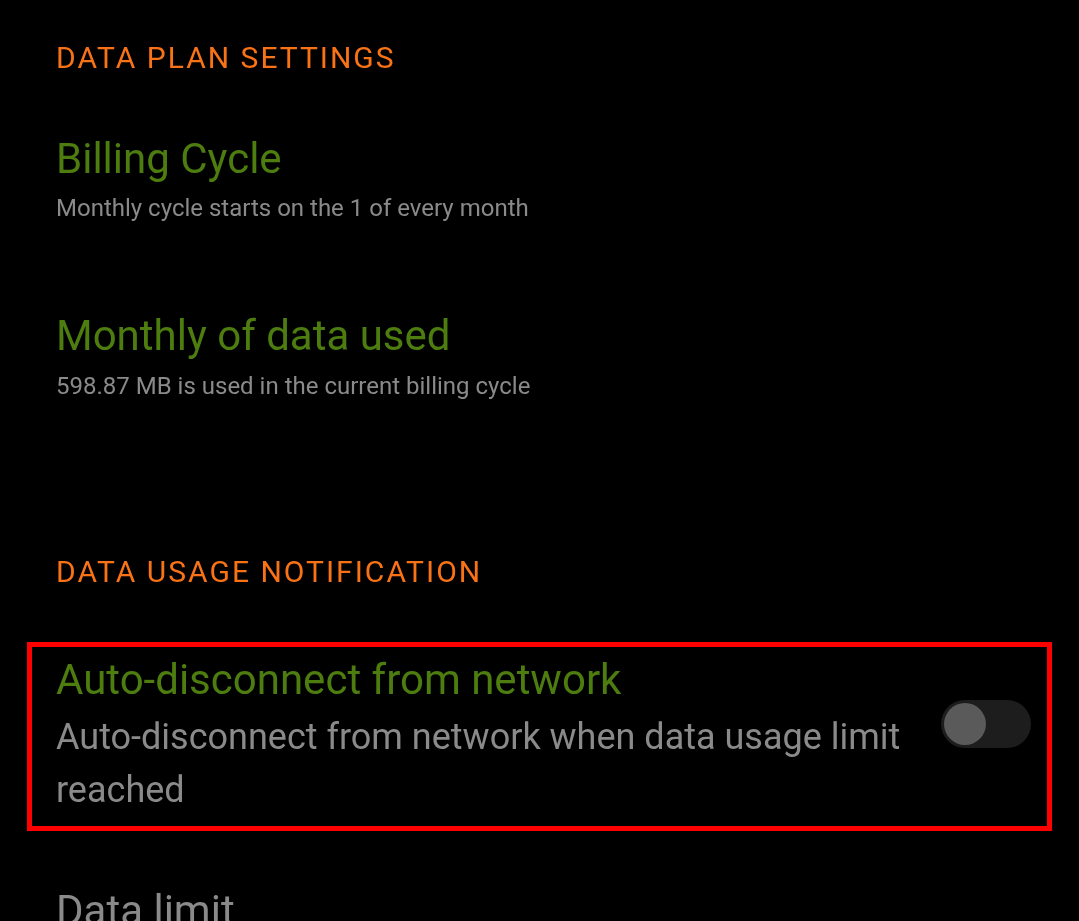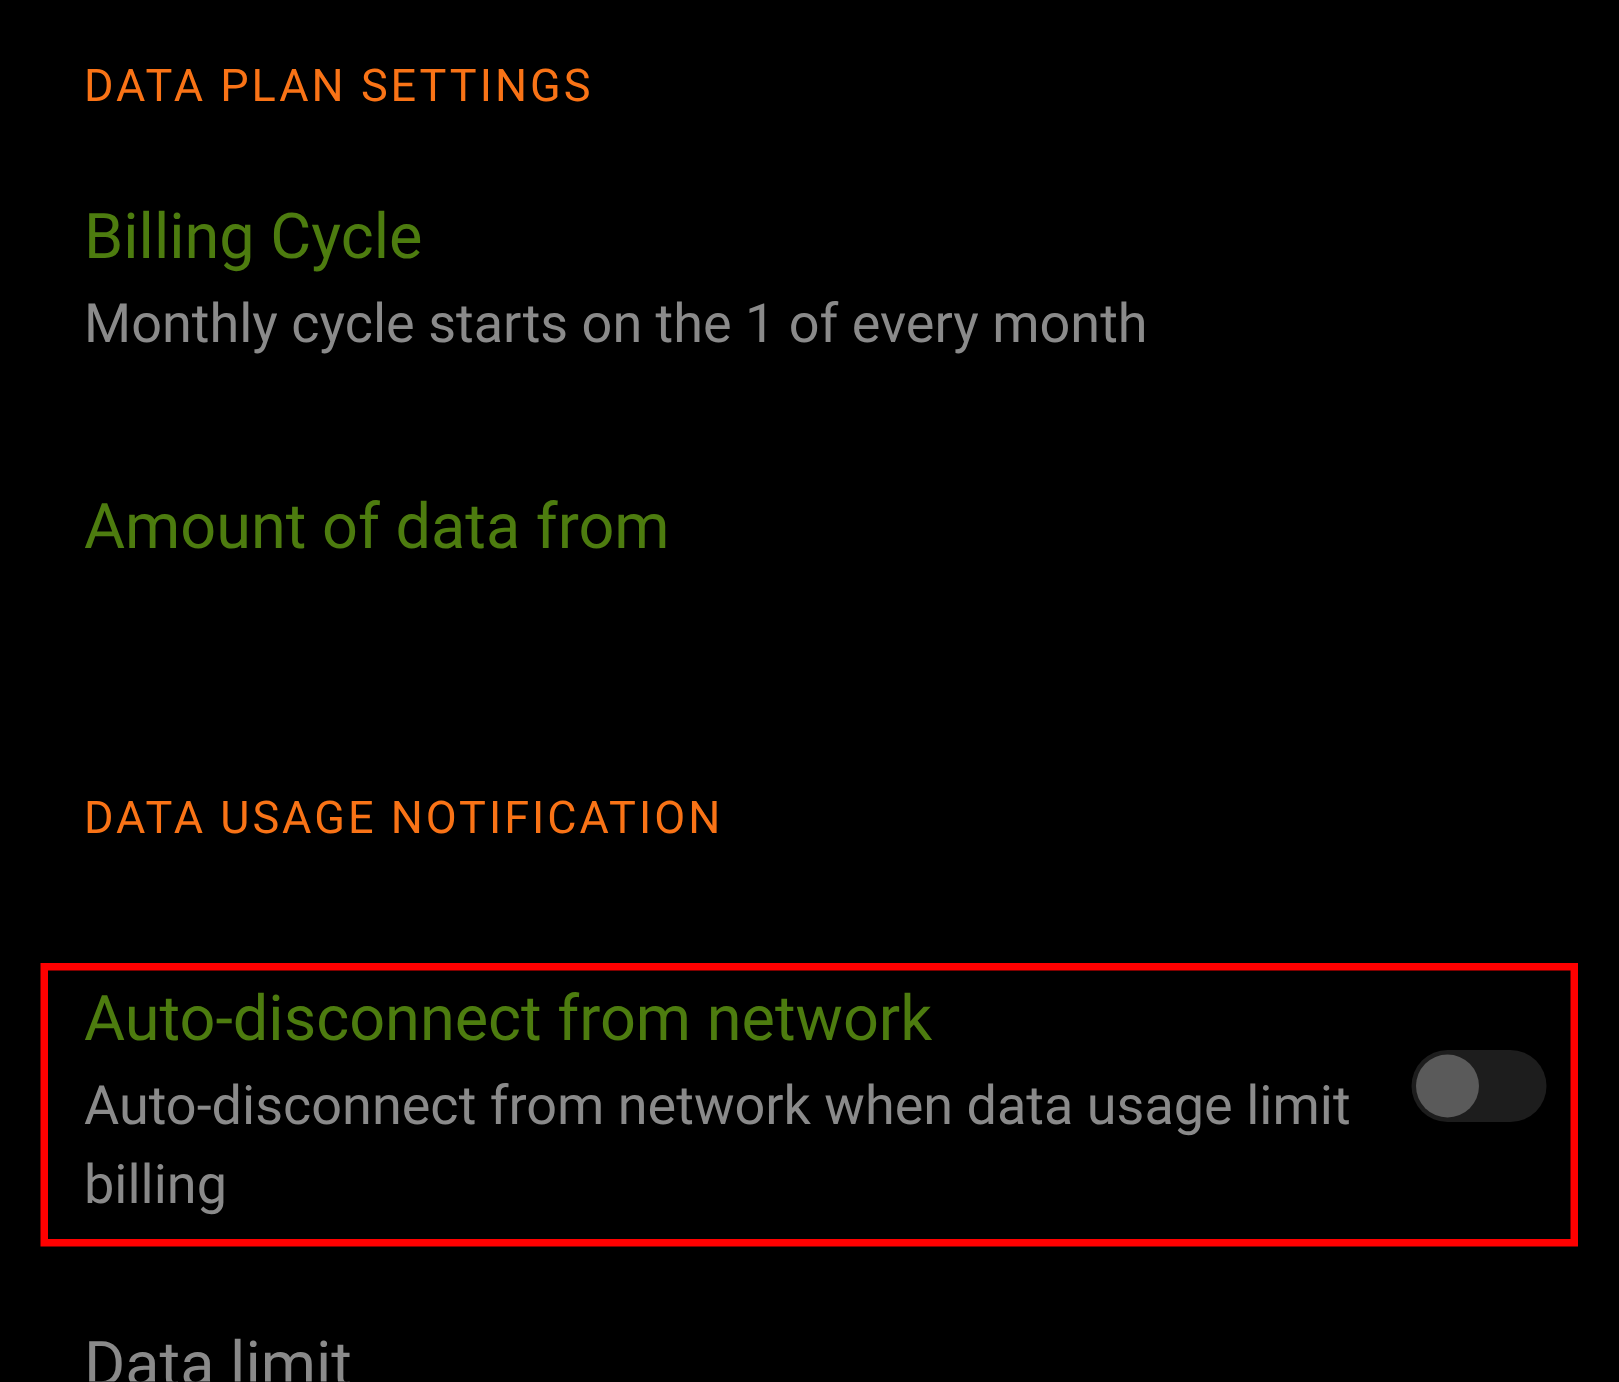--- a/index.html
+++ b/index.html
@@ -36,21 +36,21 @@
       padding-top: 60px;
     }
     .setting-title {
       color: #4d7c0f;
       font-size: 42px;
       font-weight: 400;
       line-height: 1.15;
     }
     .setting-subtitle {
       color: #8a8a8a;
-      font-size: 36px;
+      font-size: 24px;
       font-weight: 400;
       margin-top: 10px;
       line-height: 1.3;
     }
     .highlighted-row {
       position: absolute;
       left: 27px;
       right: 27px;
       top: 642px;
       height: 189px;
@@ -107,29 +107,30 @@
 
 <div class="container">
   <div class="section-header first">DATA PLAN SETTINGS</div>
 
   <div class="setting-item">
     <div class="setting-title">Billing Cycle</div>
     <div class="setting-subtitle">Monthly cycle starts on the 1 of every month</div>
   </div>
 
   <div class="setting-item" style="padding-top: 88px;">
-    <div class="setting-title">Amount of data from</div>
+    <div class="setting-title">Monthly of data used</div>
+    <div class="setting-subtitle"> 598.87 MB is used in the current billing cycle</div>
   </div>
 
   <div class="section-header second">DATA USAGE NOTIFICATION</div>
 </div>
 
 <div class="highlighted-row">
   <div class="highlighted-content">
     <div class="setting-title">Auto-disconnect from network</div>
-    <div class="setting-subtitle">Auto-disconnect from network when data usage limit billing</div>
+    <div class="setting-subtitle">Auto-disconnect from network when data usage limit reached</div>
   </div>
   <div class="toggle">
     <div class="toggle-knob"></div>
   </div>
 </div>
 
 <div class="data-limit">Data limit</div>
 
 </body></html>

